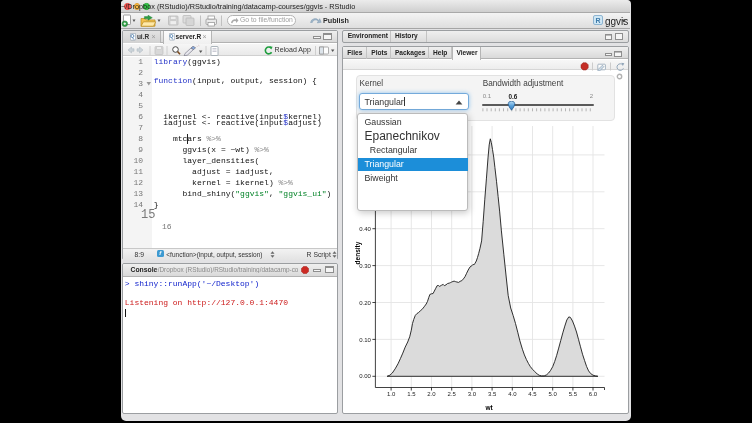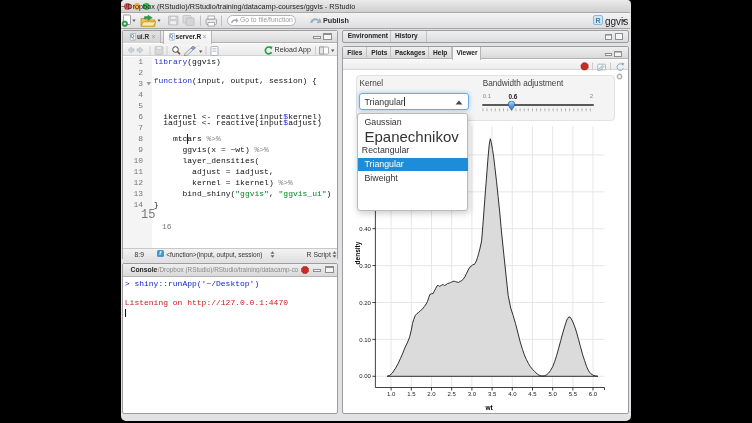--- a/index.html
+++ b/index.html
@@ -330,18 +330,18 @@
 <text x="147" y="340" font-size="6.5" font-weight="bold" fill="#000" text-anchor="middle" font-family="Liberation Sans">wt</text>
 <text x="17.5" y="183" font-size="6.5" font-weight="bold" fill="#000" text-anchor="middle" font-family="Liberation Sans" transform="rotate(-90 17.5 183)">density</text>
 </svg>
 <div class="abs" style="left:237.5px;top:93.2px;width:110.5px;height:16.6px;background:#fff;border:1px solid #74aadb;border-radius:3px;box-shadow:0 0 4px rgba(82,168,236,0.6);"></div>
 <div class="abs" style="left:243.5px;top:97px;font-size:8.8px;color:#333;">Triangular<span style="display:inline-block;width:1px;height:9px;background:#333;vertical-align:-1px;"></span></div>
 <svg class="abs" style="left:333.5px;top:99.5px;" width="8" height="5">
       <path d="M4,0.5l3.4,4l-6.8,0z" fill="#444"></path>
     </svg>
 <div class="abs" style="left:236.3px;top:113.1px;width:111.2px;height:97.7px;background:#fff;border:1px solid #bbb;border-radius:3px;box-shadow:1px 2px 7px rgba(0,0,0,0.22);"></div>
 <div class="abs" style="left:236.8px;top:116.3px;width:110.2px;height:13.8px;color:#333;font-size:8.8px;line-height:13.8px;padding-left:6.7px;">Gaussian</div>
-<div class="abs" style="left:236.8px;top:130.1px;width:102px;height:13.8px;color:#333;font-size:15px;line-height:13.8px;padding-left:6.7px;">Epanechnikov</div>
-<div class="abs" style="left:236.8px;top:143.9px;width:110.2px;height:13.8px;color:#333;font-size:8.8px;line-height:13.8px;padding-left:4px;">Rectangular</div>
+<div class="abs" style="left:236.8px;top:130.1px;width:102px;height:13.8px;color:#333;font-size:12px;line-height:13.8px;padding-left:6.7px;">Epanechnikov</div>
+<div class="abs" style="left:236.8px;top:143.9px;width:110.2px;height:13.8px;color:#333;font-size:8.8px;line-height:13.8px;padding-left:12px;">Rectangular</div>
 <div class="abs" style="left:236.8px;top:157.7px;width:110.2px;height:13.8px;background:#1c8ed9;color:#fff;font-size:8.8px;line-height:13.8px;padding-left:6.7px;">Triangular</div>
 <div class="abs" style="left:236.8px;top:171.5px;width:110.2px;height:13.8px;color:#333;font-size:8.8px;line-height:13.8px;padding-left:6.7px;">Biweight</div>
 
 </div>
 
 </body></html>

